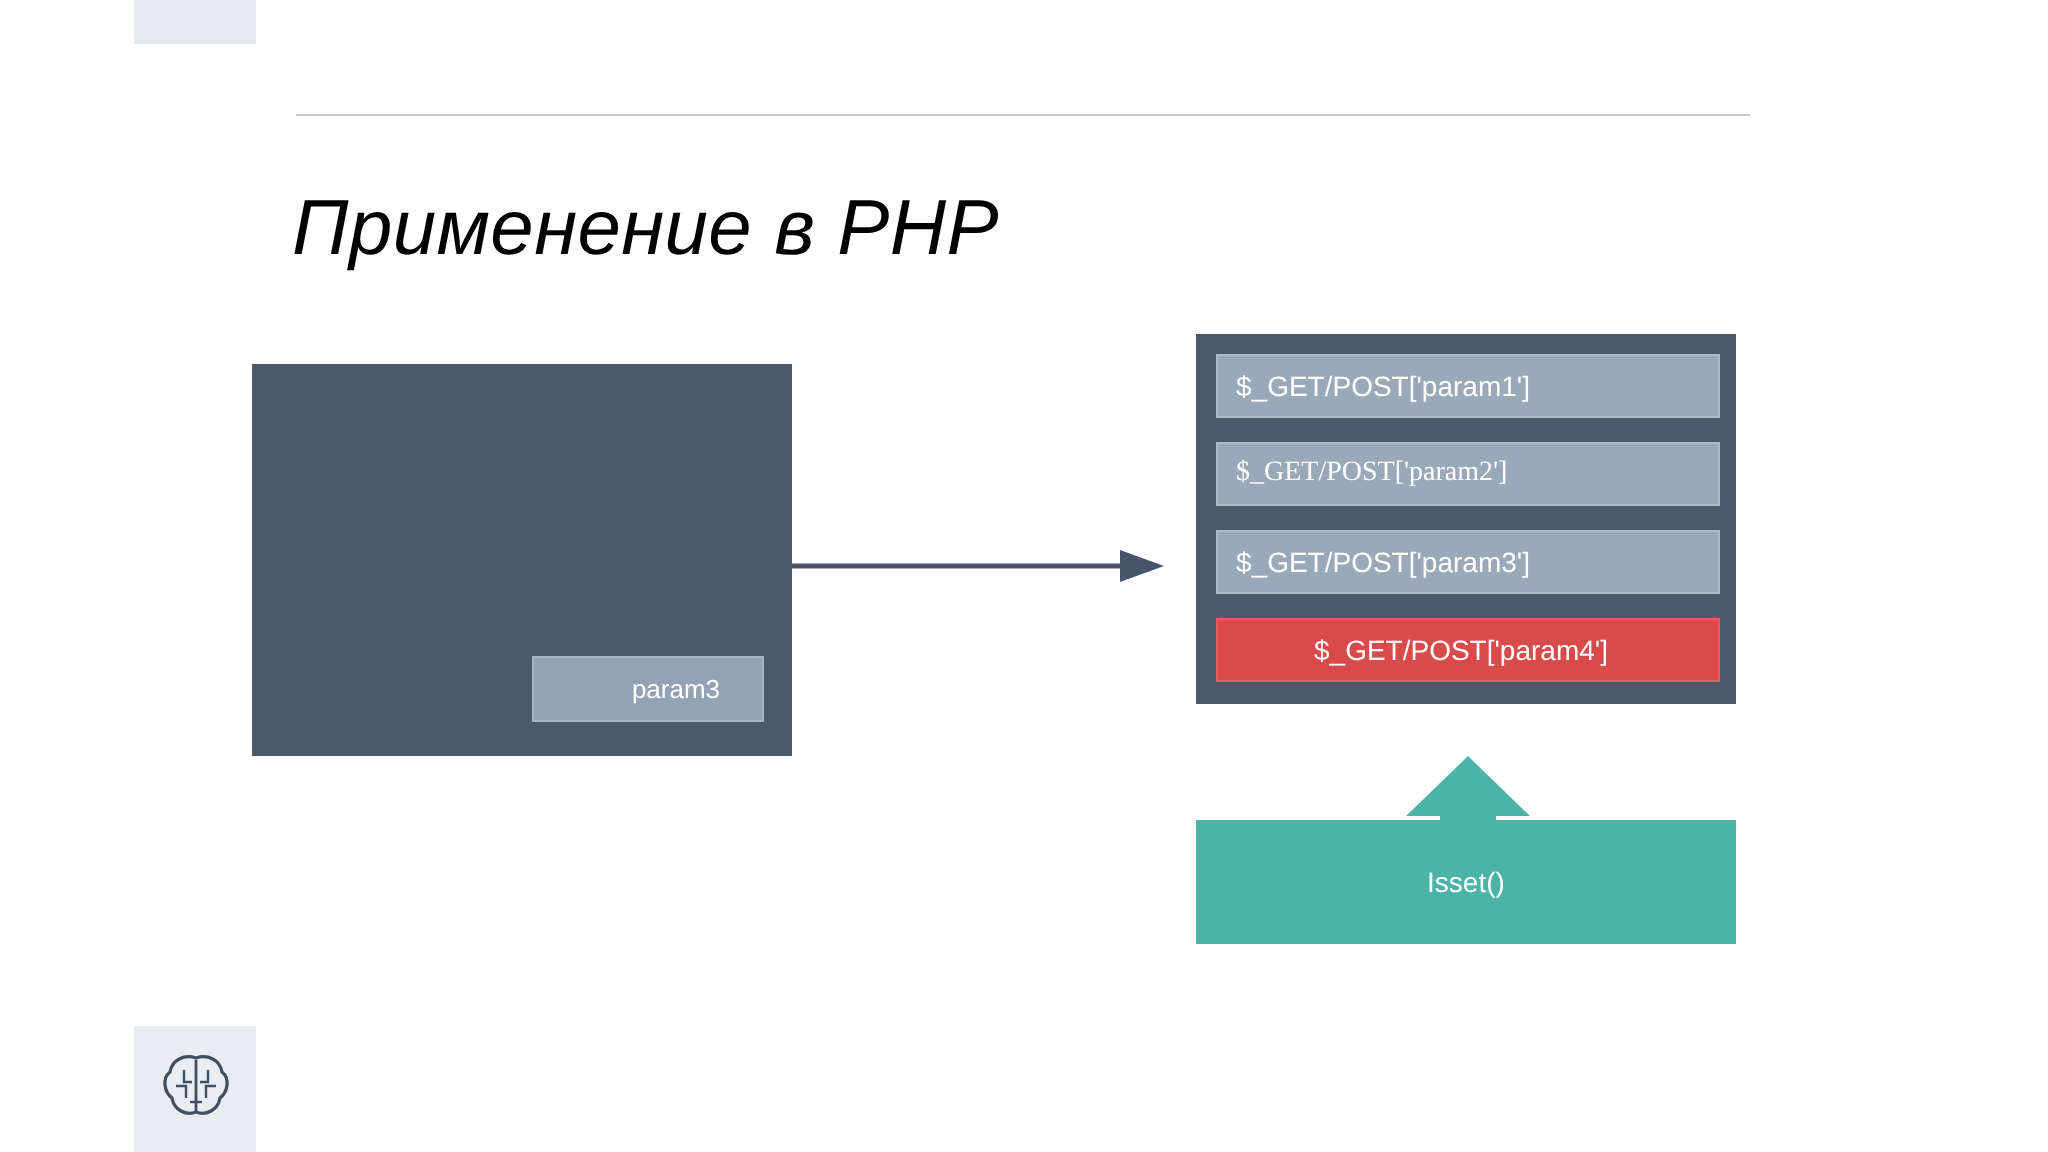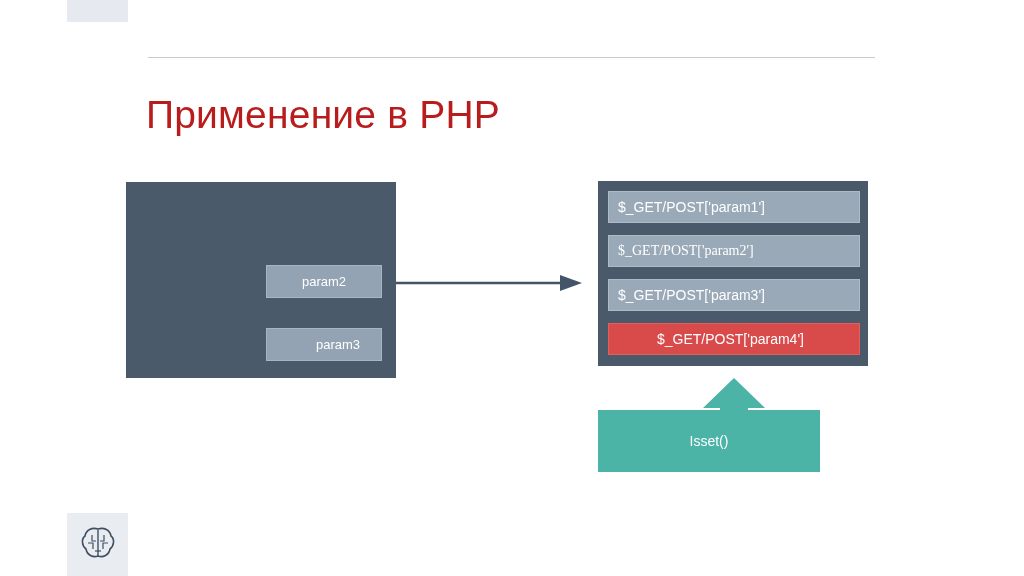--- a/index.html
+++ b/index.html
@@ -48,23 +48,24 @@
     height: 1px;
     background: #c8ccd0;
   }
 
   .slide-title {
     position: absolute;
     left: 146px;
     top: 92px;
     font-size: 39px;
     line-height: 46px;
-    color: #b91c1c;
+    color: #000000;
     letter-spacing: 0.2px;
     white-space: nowrap;
+    font-style: italic;
   }
 
   
   .source-box {
     position: absolute;
     left: 126px;
     top: 182px;
     width: 270px;
     height: 196px;
     background: #4a5a6b;
@@ -101,21 +102,21 @@
     left: 396px;
     top: 272px;
     width: 186px;
     height: 22px;
   }
 
   
   .result-panel {
     position: absolute;
     left: 598px;
-    top: 181px;
+    top: 167px;
     width: 270px;
     height: 185px;
     background: #4a5a6b;
   }
   .result-row {
     position: absolute;
     left: 10px;
     width: 252px;
     height: 32px;
     box-sizing: border-box;
@@ -142,42 +143,41 @@
     position: absolute;
     left: 703px;
     top: 378px;
     width: 62px;
     height: 36px;
   }
   .isset-block {
     position: absolute;
     left: 598px;
     top: 410px;
-    width: 222px;
+    width: 270px;
     height: 62px;
     background: #4bb4a7;
     display: flex;
     align-items: center;
     justify-content: center;
     color: #ffffff;
     font-size: 14px;
   }
 </style>
 </head>
 <body>
 
 <div class="corner-block"></div>
 
 <div class="title-rule"></div>
 
 <div class="slide-title">Применение в PHP</div>
 
 <div class="source-box">
   <div class="source-label">GET/POST</div>
-  <div class="param-chip c2">param2</div>
   <div class="param-chip c3">param3</div>
 </div>
 
 <div class="flow-arrow">
   <svg width="186" height="22" viewBox="0 0 186 22">
     <line x1="0" y1="11" x2="168" y2="11" stroke="#44556a" stroke-width="2.5"></line>
     <polygon points="164,3 186,11 164,19" fill="#44556a"></polygon>
   </svg>
 </div>
 

